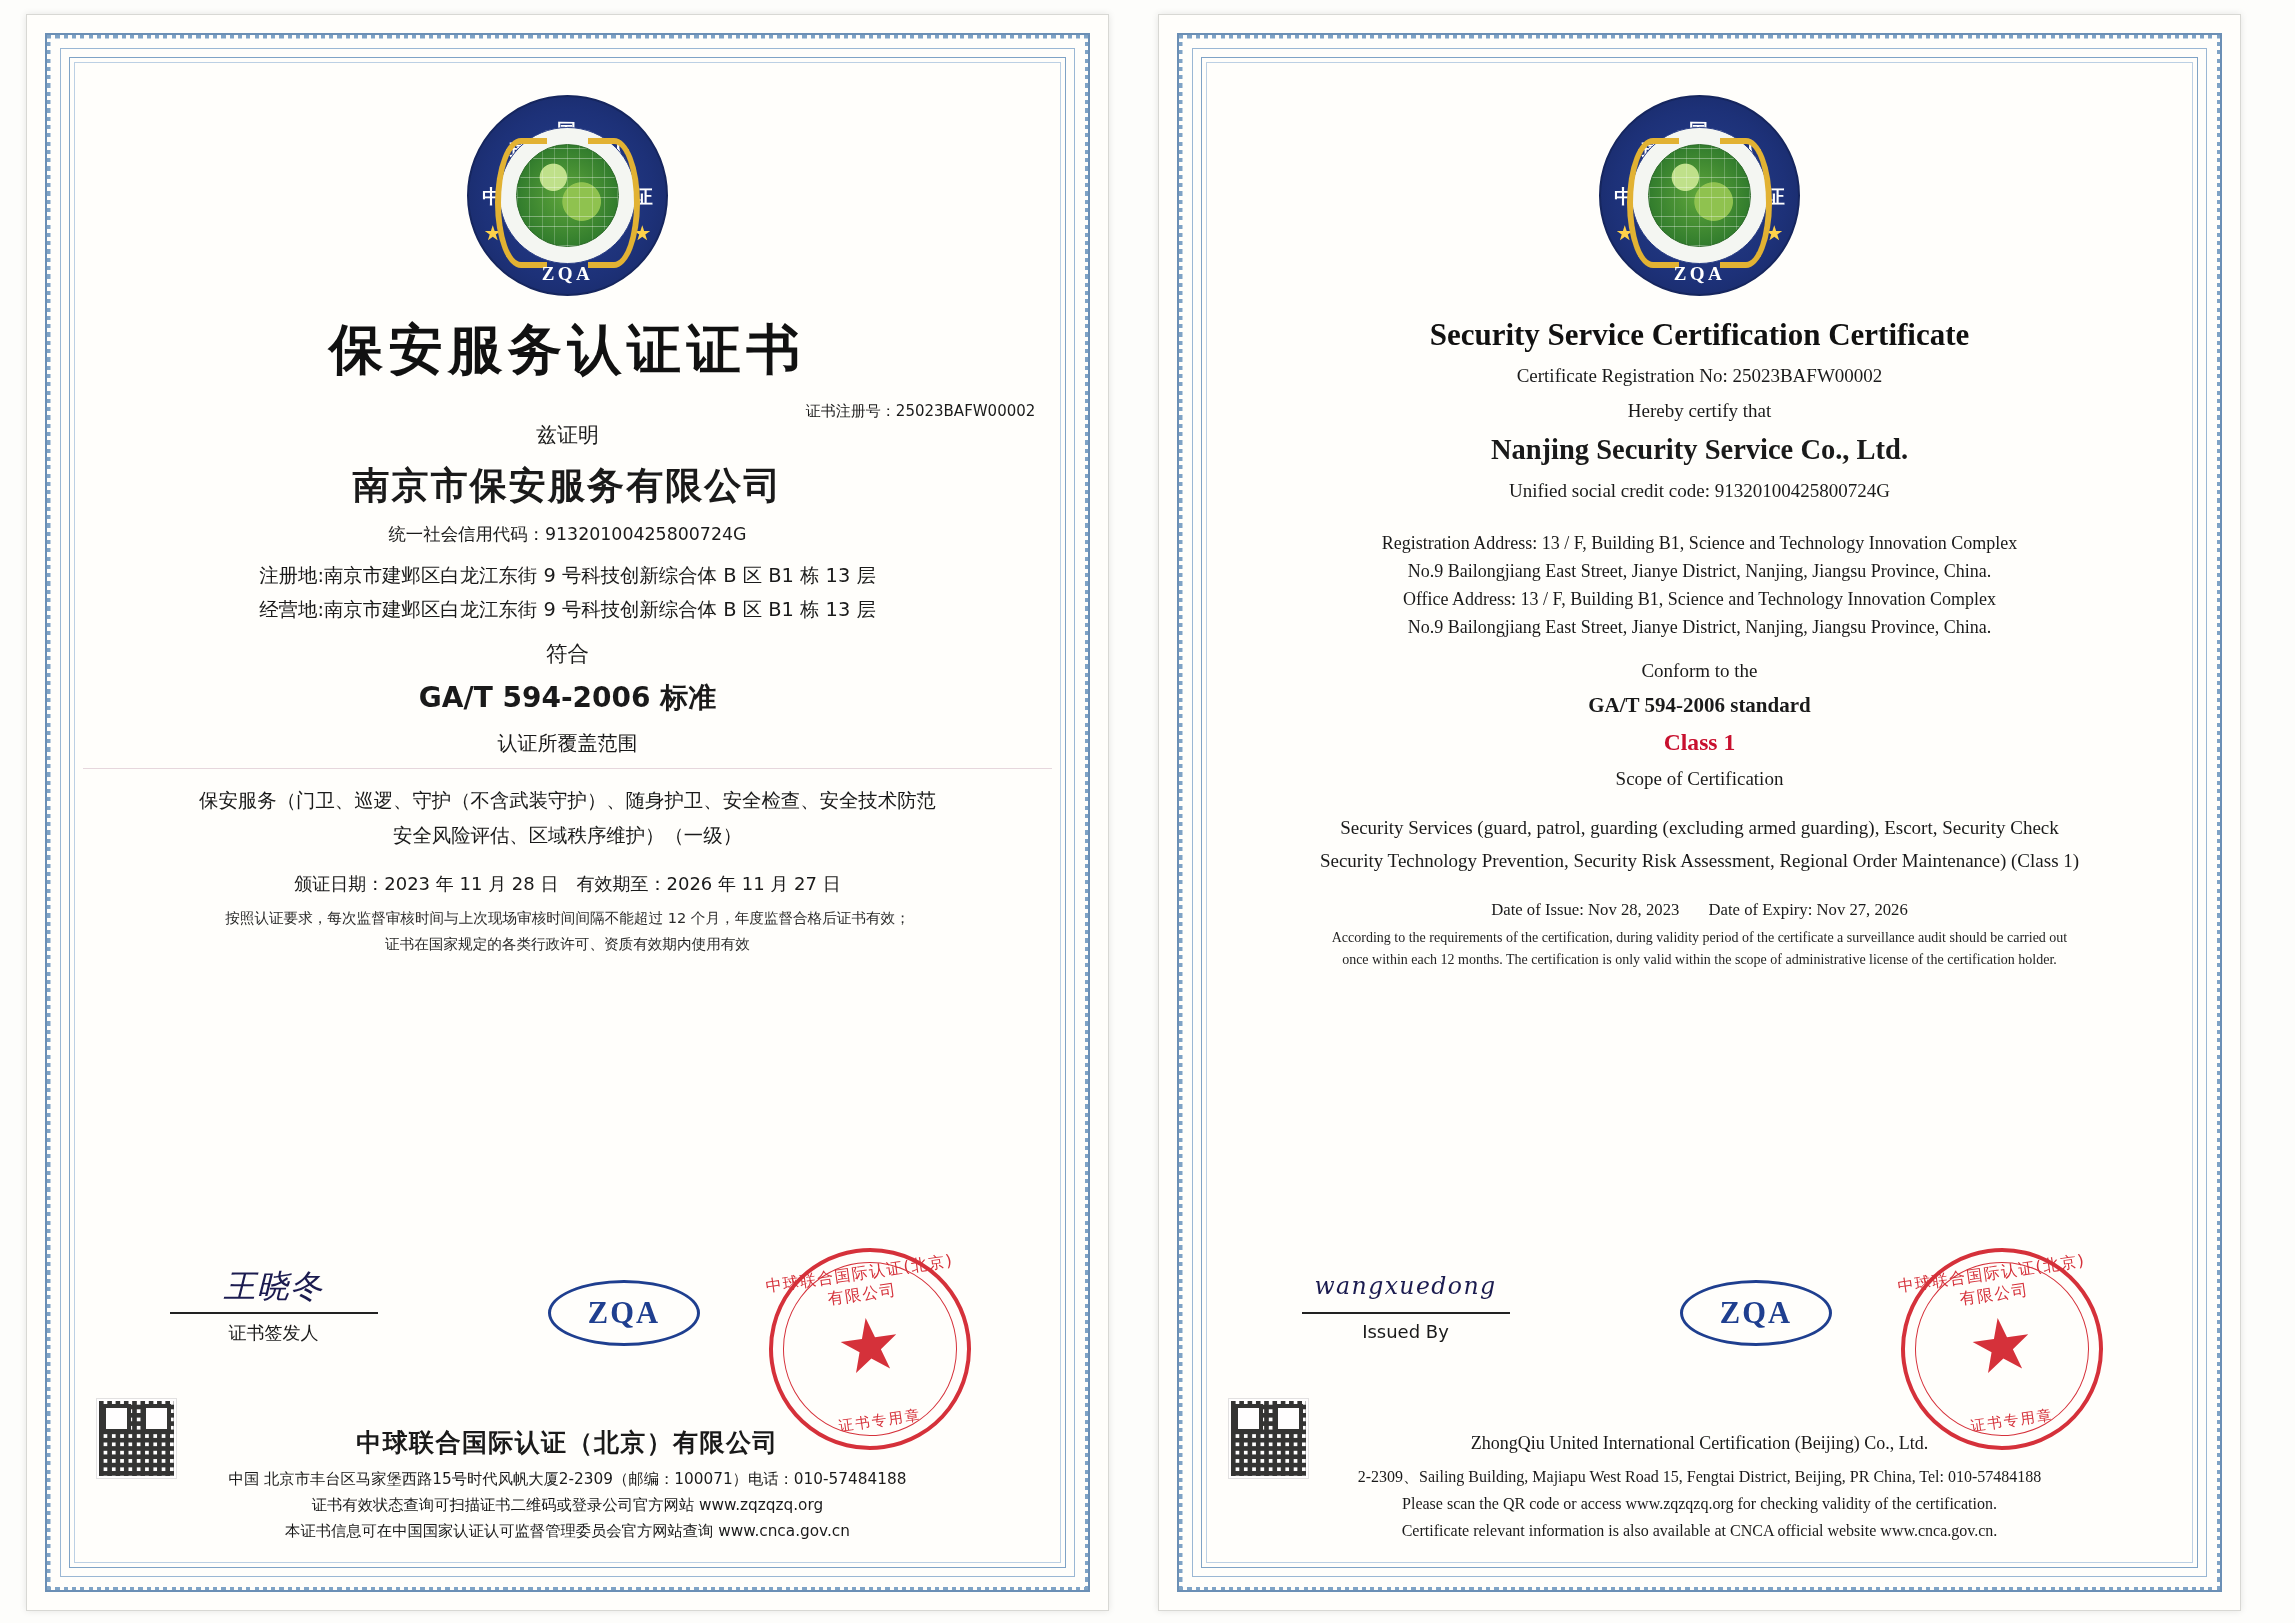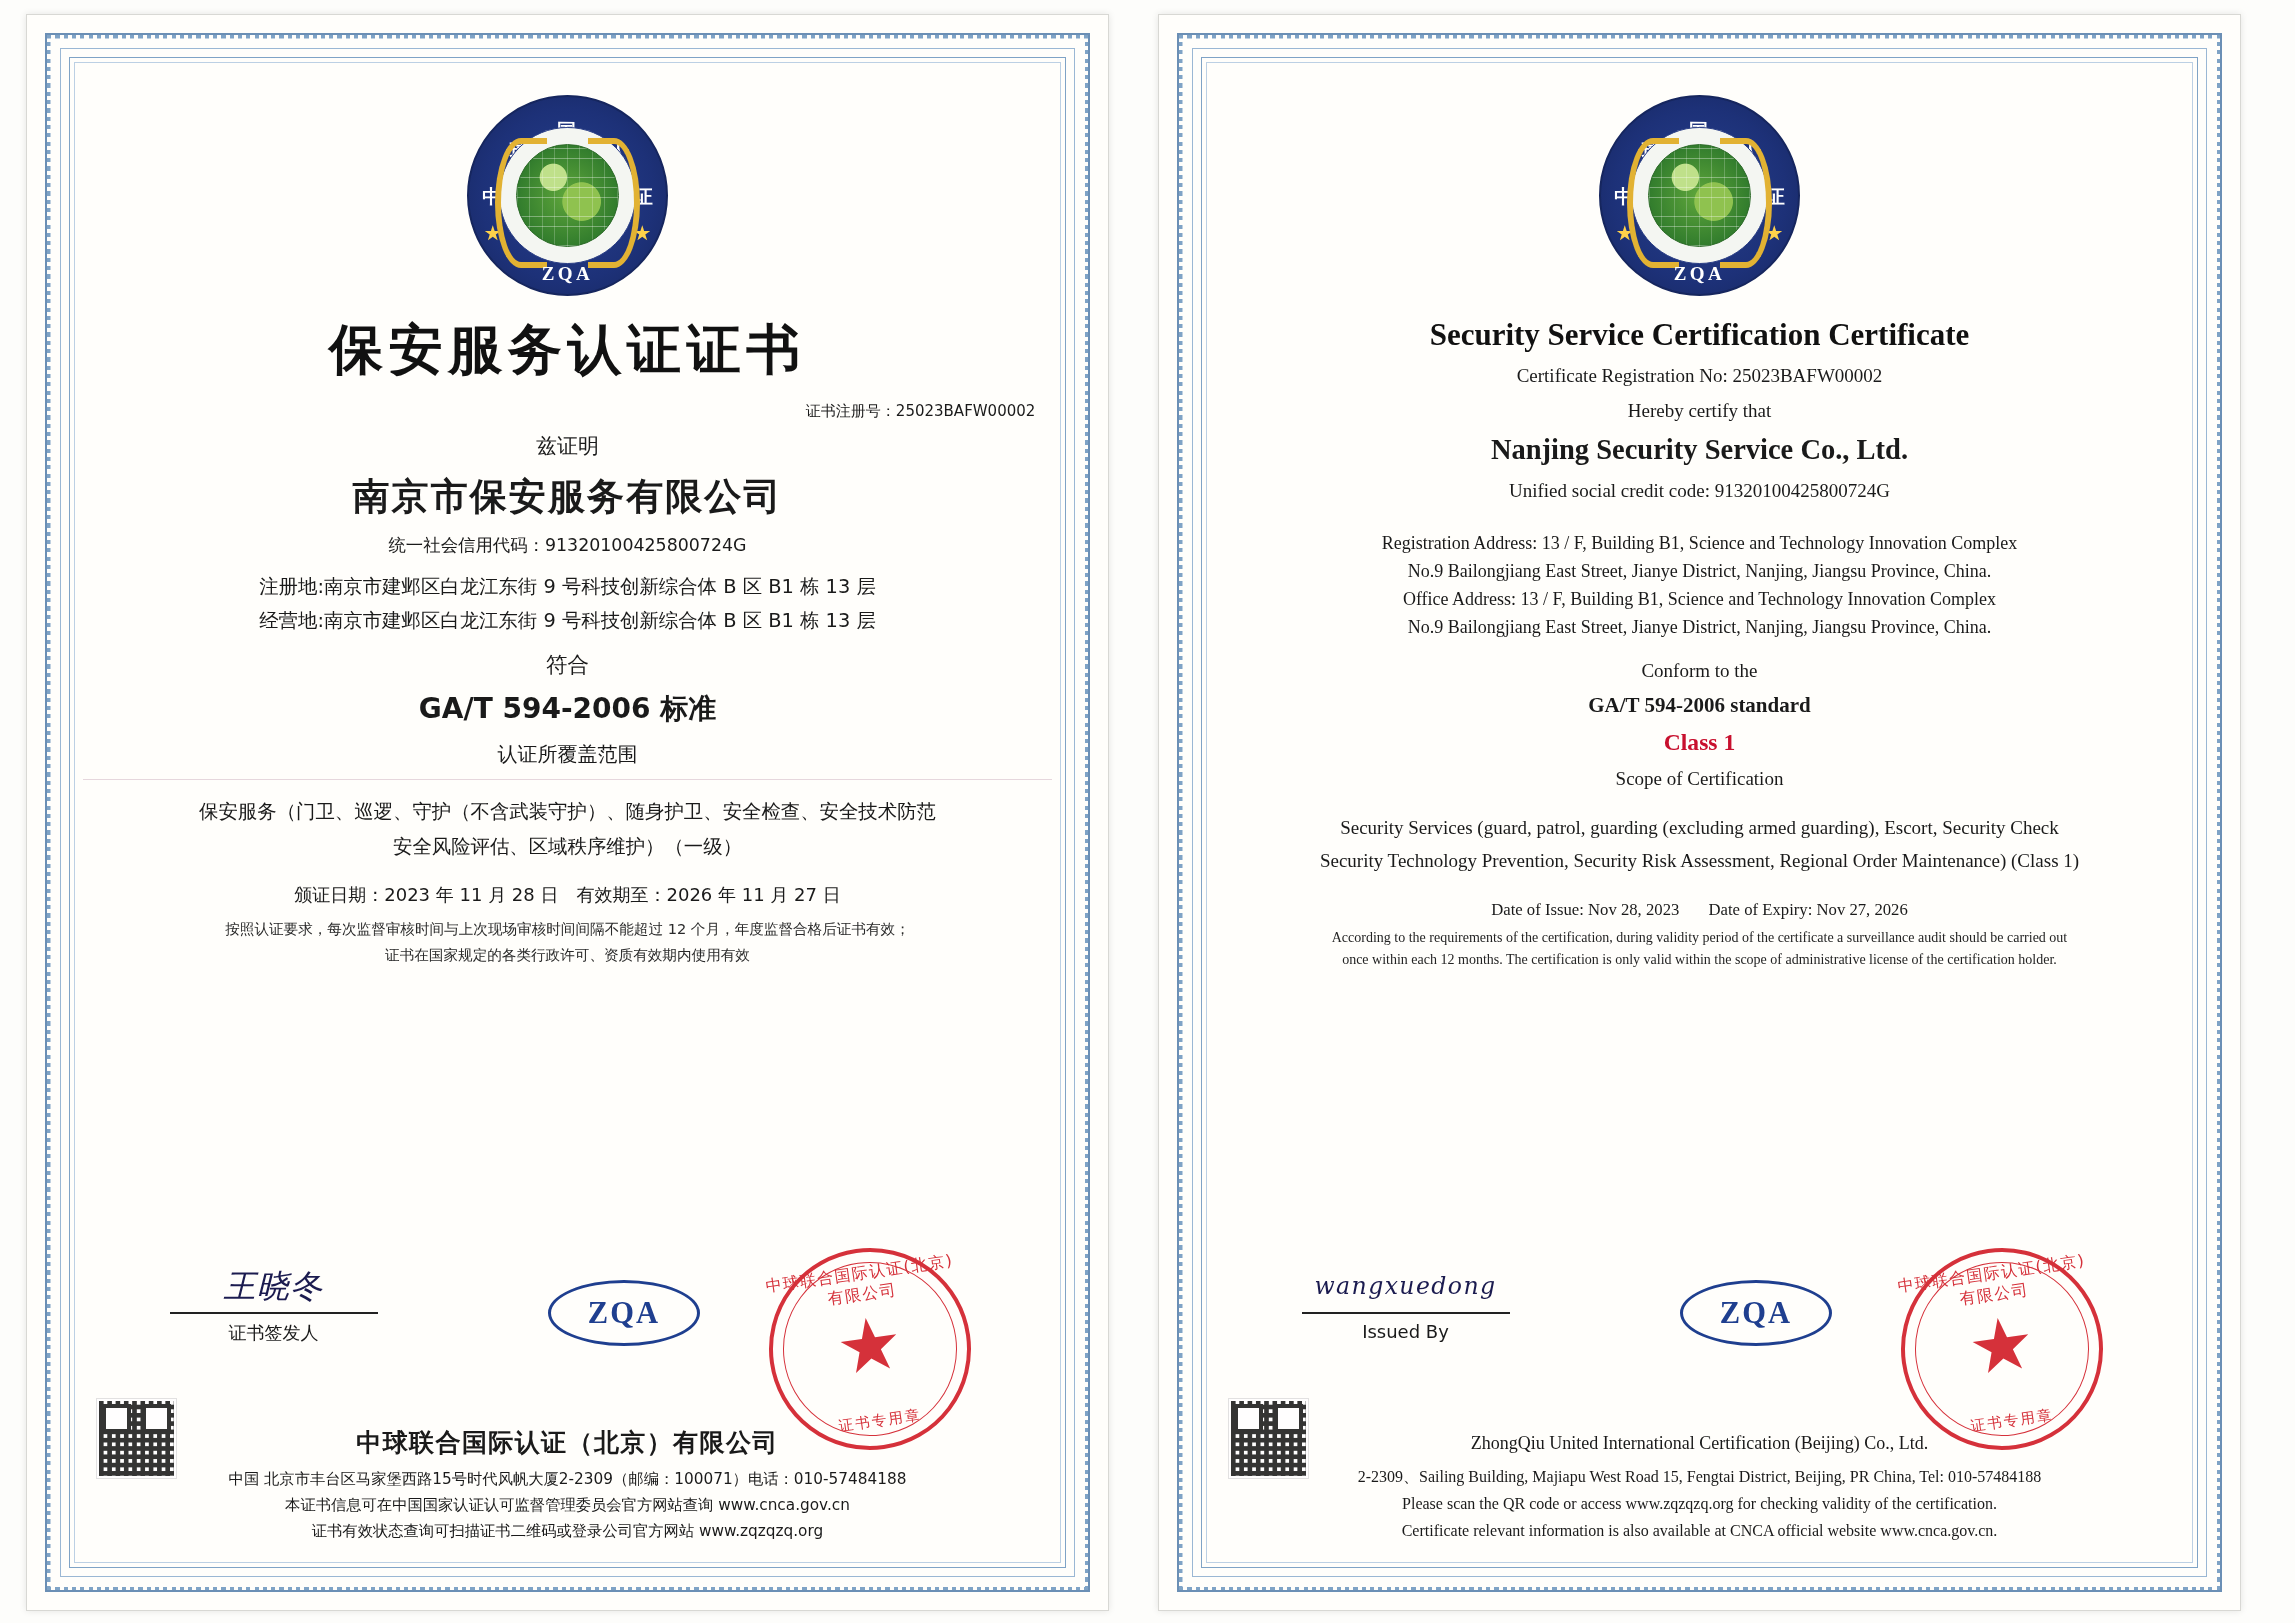--- a/index.html
+++ b/index.html
@@ -179,21 +179,20 @@
     color: #111111;
   }
   .regno-cn {
     margin-top: 15.3px;
     font-size: 15px;
     text-align: right;
     padding-right: 16.7px;
     font-family: "DejaVu Sans", sans-serif;
   }
   .hereby-cn {
-    margin-top: 11px;
     font-size: 21px;
     font-family: "DejaVu Sans", sans-serif;
   }
   .company-cn {
     margin-top: 12.5px;
     font-family: "DejaVu Sans", sans-serif;
     font-weight: bold;
     font-size: 37px;
     letter-spacing: 2.1px;
   }
@@ -560,22 +559,22 @@
           <div class="seal-bottom">证书专用章</div>
         </div>
       </div>
 
       <div class="qr"></div>
 
       <div class="footer">
         <div class="issuer-cn">中球联合国际认证（北京）有限公司</div>
         <div class="footline-cn">
           <div>中国 北京市丰台区马家堡西路15号时代风帆大厦2-2309（邮编：100071）电话：010-57484188</div>
+          <div>证书有效状态查询可扫描证书二维码或登录公司官方网站 www.zqzqzq.org</div>
           <div>本证书信息可在中国国家认证认可监督管理委员会官方网站查询 www.cnca.gov.cn</div>
-          <div>证书有效状态查询可扫描证书二维码或登录公司官方网站 www.zqzqzq.org</div>
         </div>
       </div>
 
     </div>
   </div>
 
   <div class="cert cert-en">
     <div class="frame-outer"></div>
     <div class="frame-mid"></div>
     <div class="frame-inner"></div>

